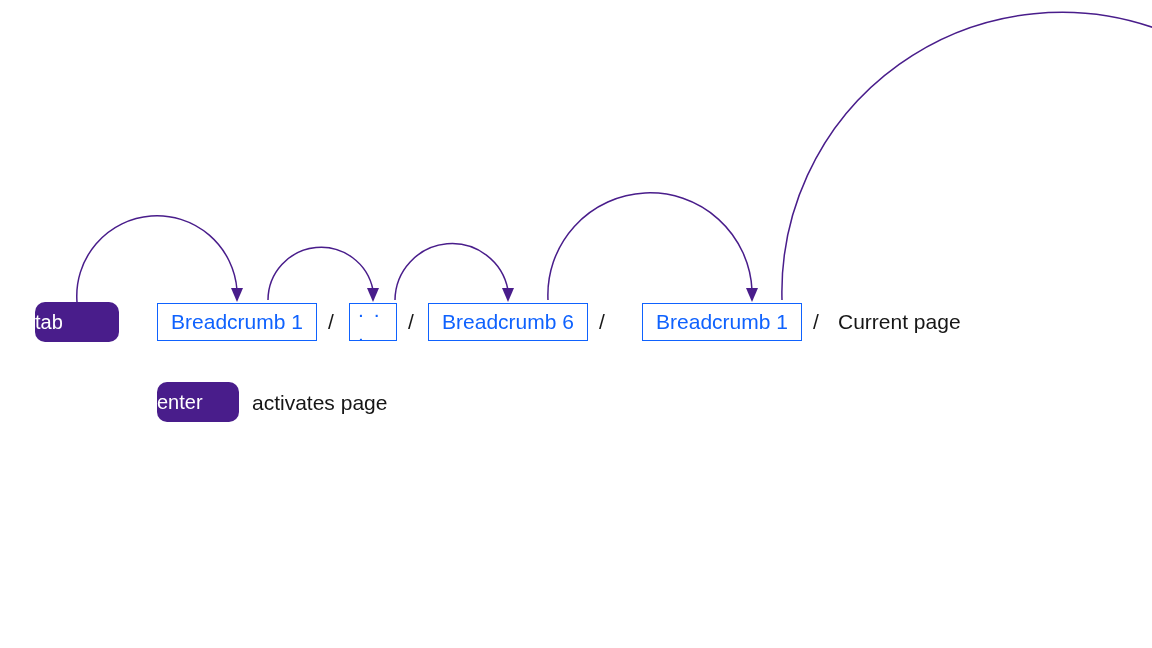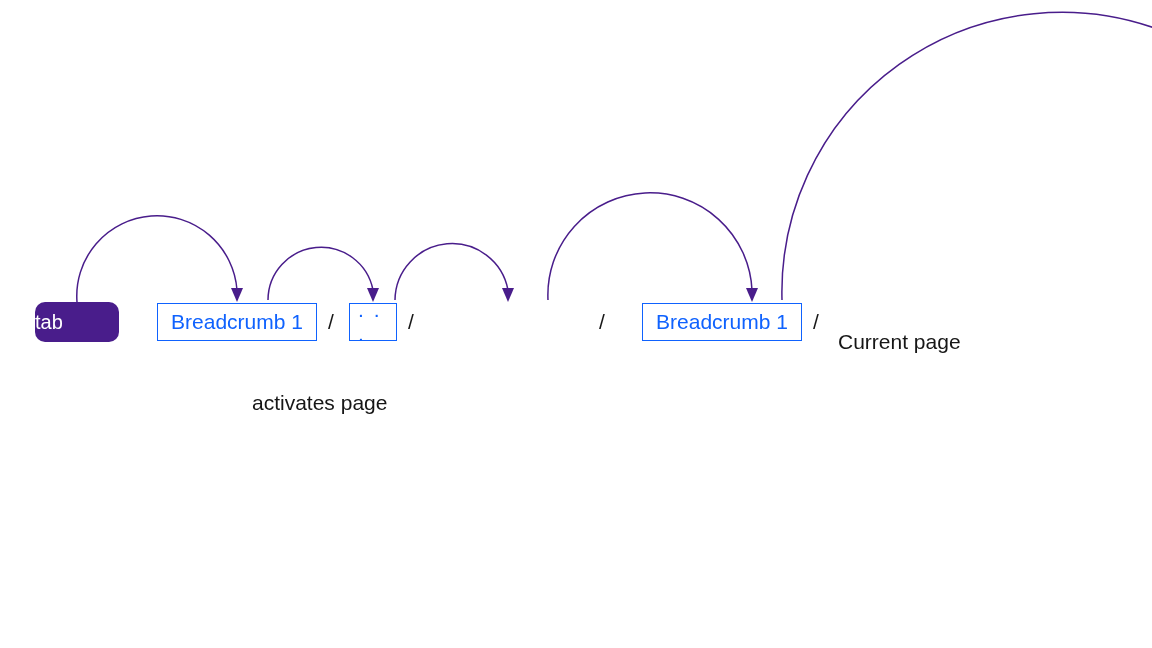--- a/index.html
+++ b/index.html
@@ -64,21 +64,20 @@
     .sep-1 { left: 328px; }
     .sep-2 { left: 408px; }
     .sep-3 { left: 599px; }
     .sep-4 { left: 813px; }
     .current-page {
       position: absolute;
       top: 310px;
       left: 838px;
       font-size: 21px;
       color: #161616;
-      margin-top: 20px;
     }
     .enter-key {
       top: 382px;
       left: 157px;
       width: 82px;
       height: 40px;
     }
     .enter-desc {
       position: absolute;
       top: 391px;
@@ -132,22 +131,24 @@
   </svg>
 
   <div class="key-badge tab-key">tab</div>
 
   <div class="crumb-box crumb-1">Breadcrumb 1</div>
   <div class="separator sep-1">/</div>
 
   <div class="crumb-box crumb-overflow">. . .</div>
   <div class="separator sep-2">/</div>
 
+  <div class="crumb-box crumb-6">Breadcrumb 6</div>
   <div class="separator sep-3">/</div>
 
   <div class="crumb-box crumb-7">Breadcrumb 1</div>
   <div class="separator sep-4">/</div>
 
   <div class="current-page">Current page</div>
 
+  <div class="key-badge enter-key">enter</div>
   <div class="enter-desc">activates page</div>
 
 </div>
 
 </body></html>

